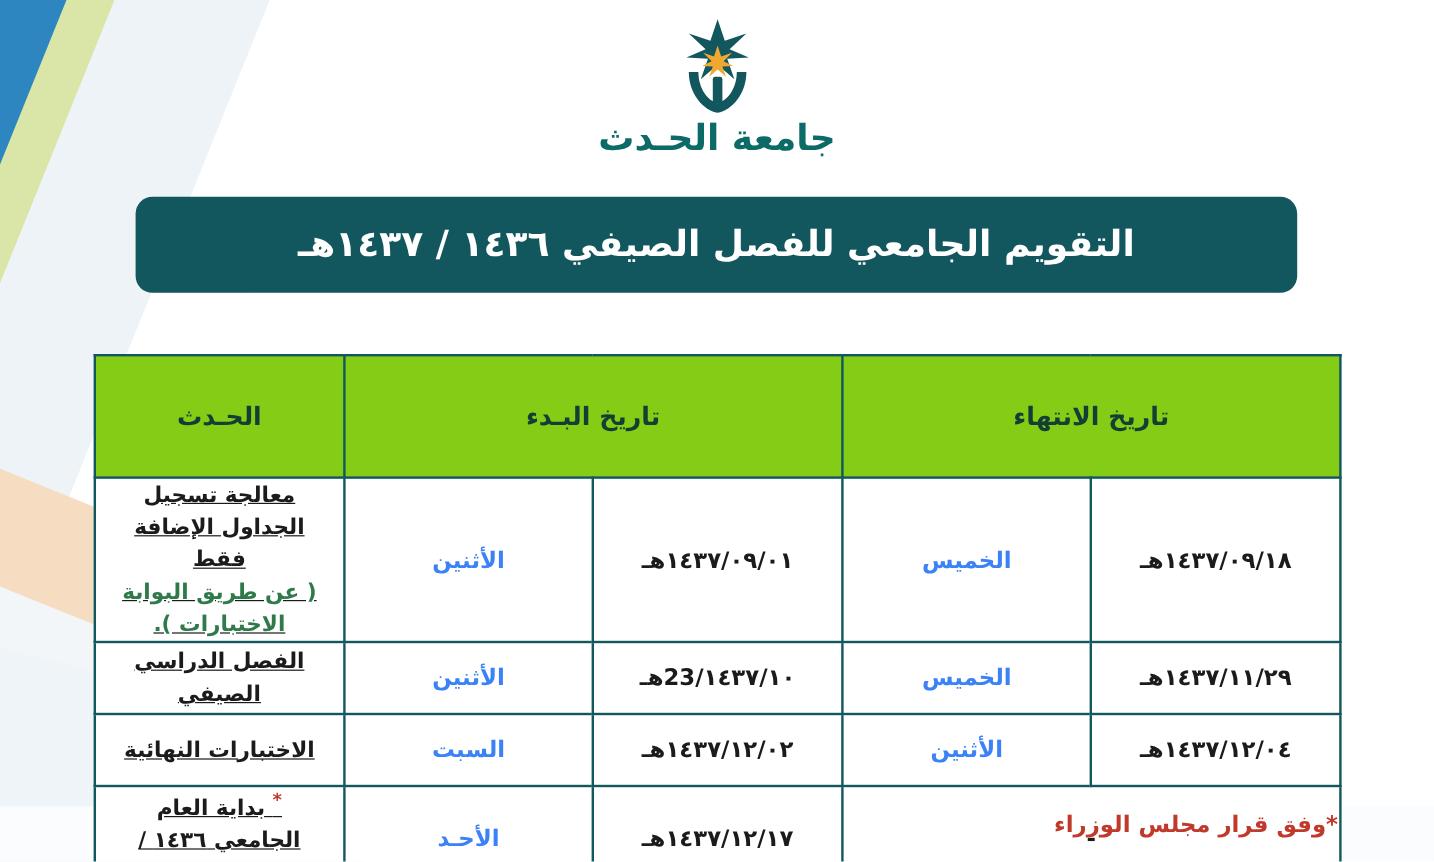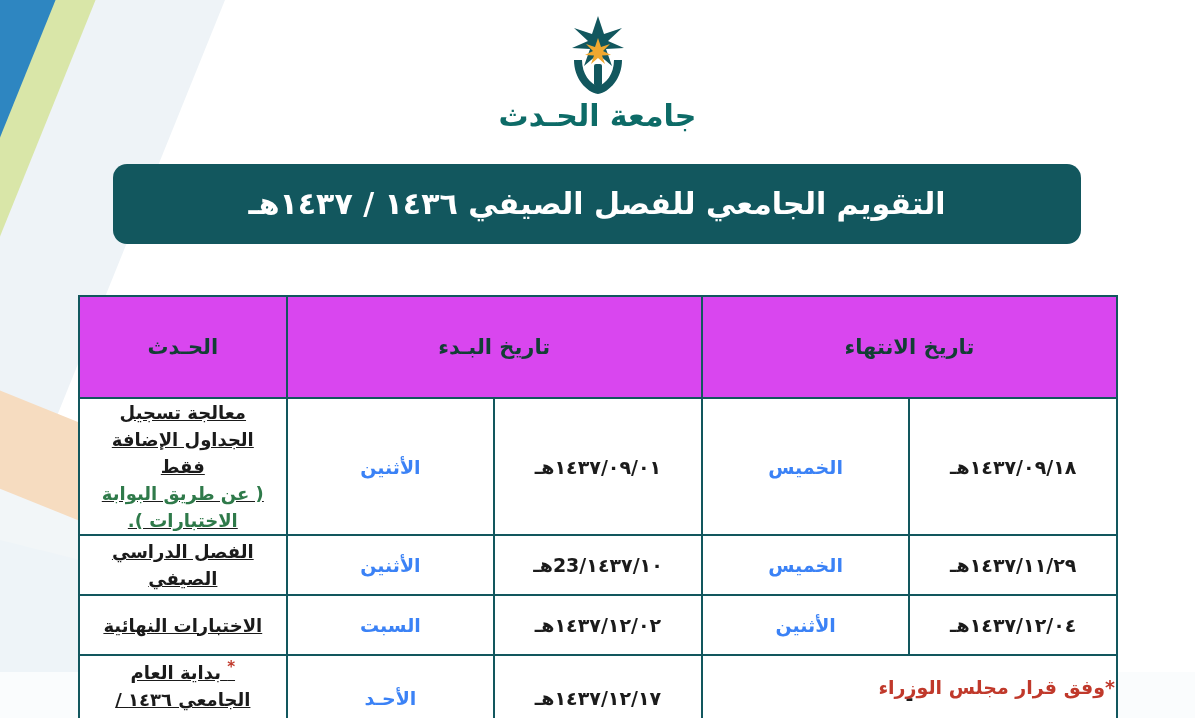--- a/index.html
+++ b/index.html
@@ -111,21 +111,21 @@
     background: #ffffff;
   }
   .cal-table th,
   .cal-table td {
     border: 2px solid #12575e;
     text-align: center;
     vertical-align: middle;
     padding: 6px 8px;
   }
   .cal-table thead th {
-    background: #d946ef;
+    background: #84cc16;
     color: #123f34;
     font-size: 21px;
     font-weight: bold;
     height: 88px;
     letter-spacing: 1px;
   }
   td.date {
     font-size: 19px;
     font-weight: bold;
     color: #1b1b1b;

